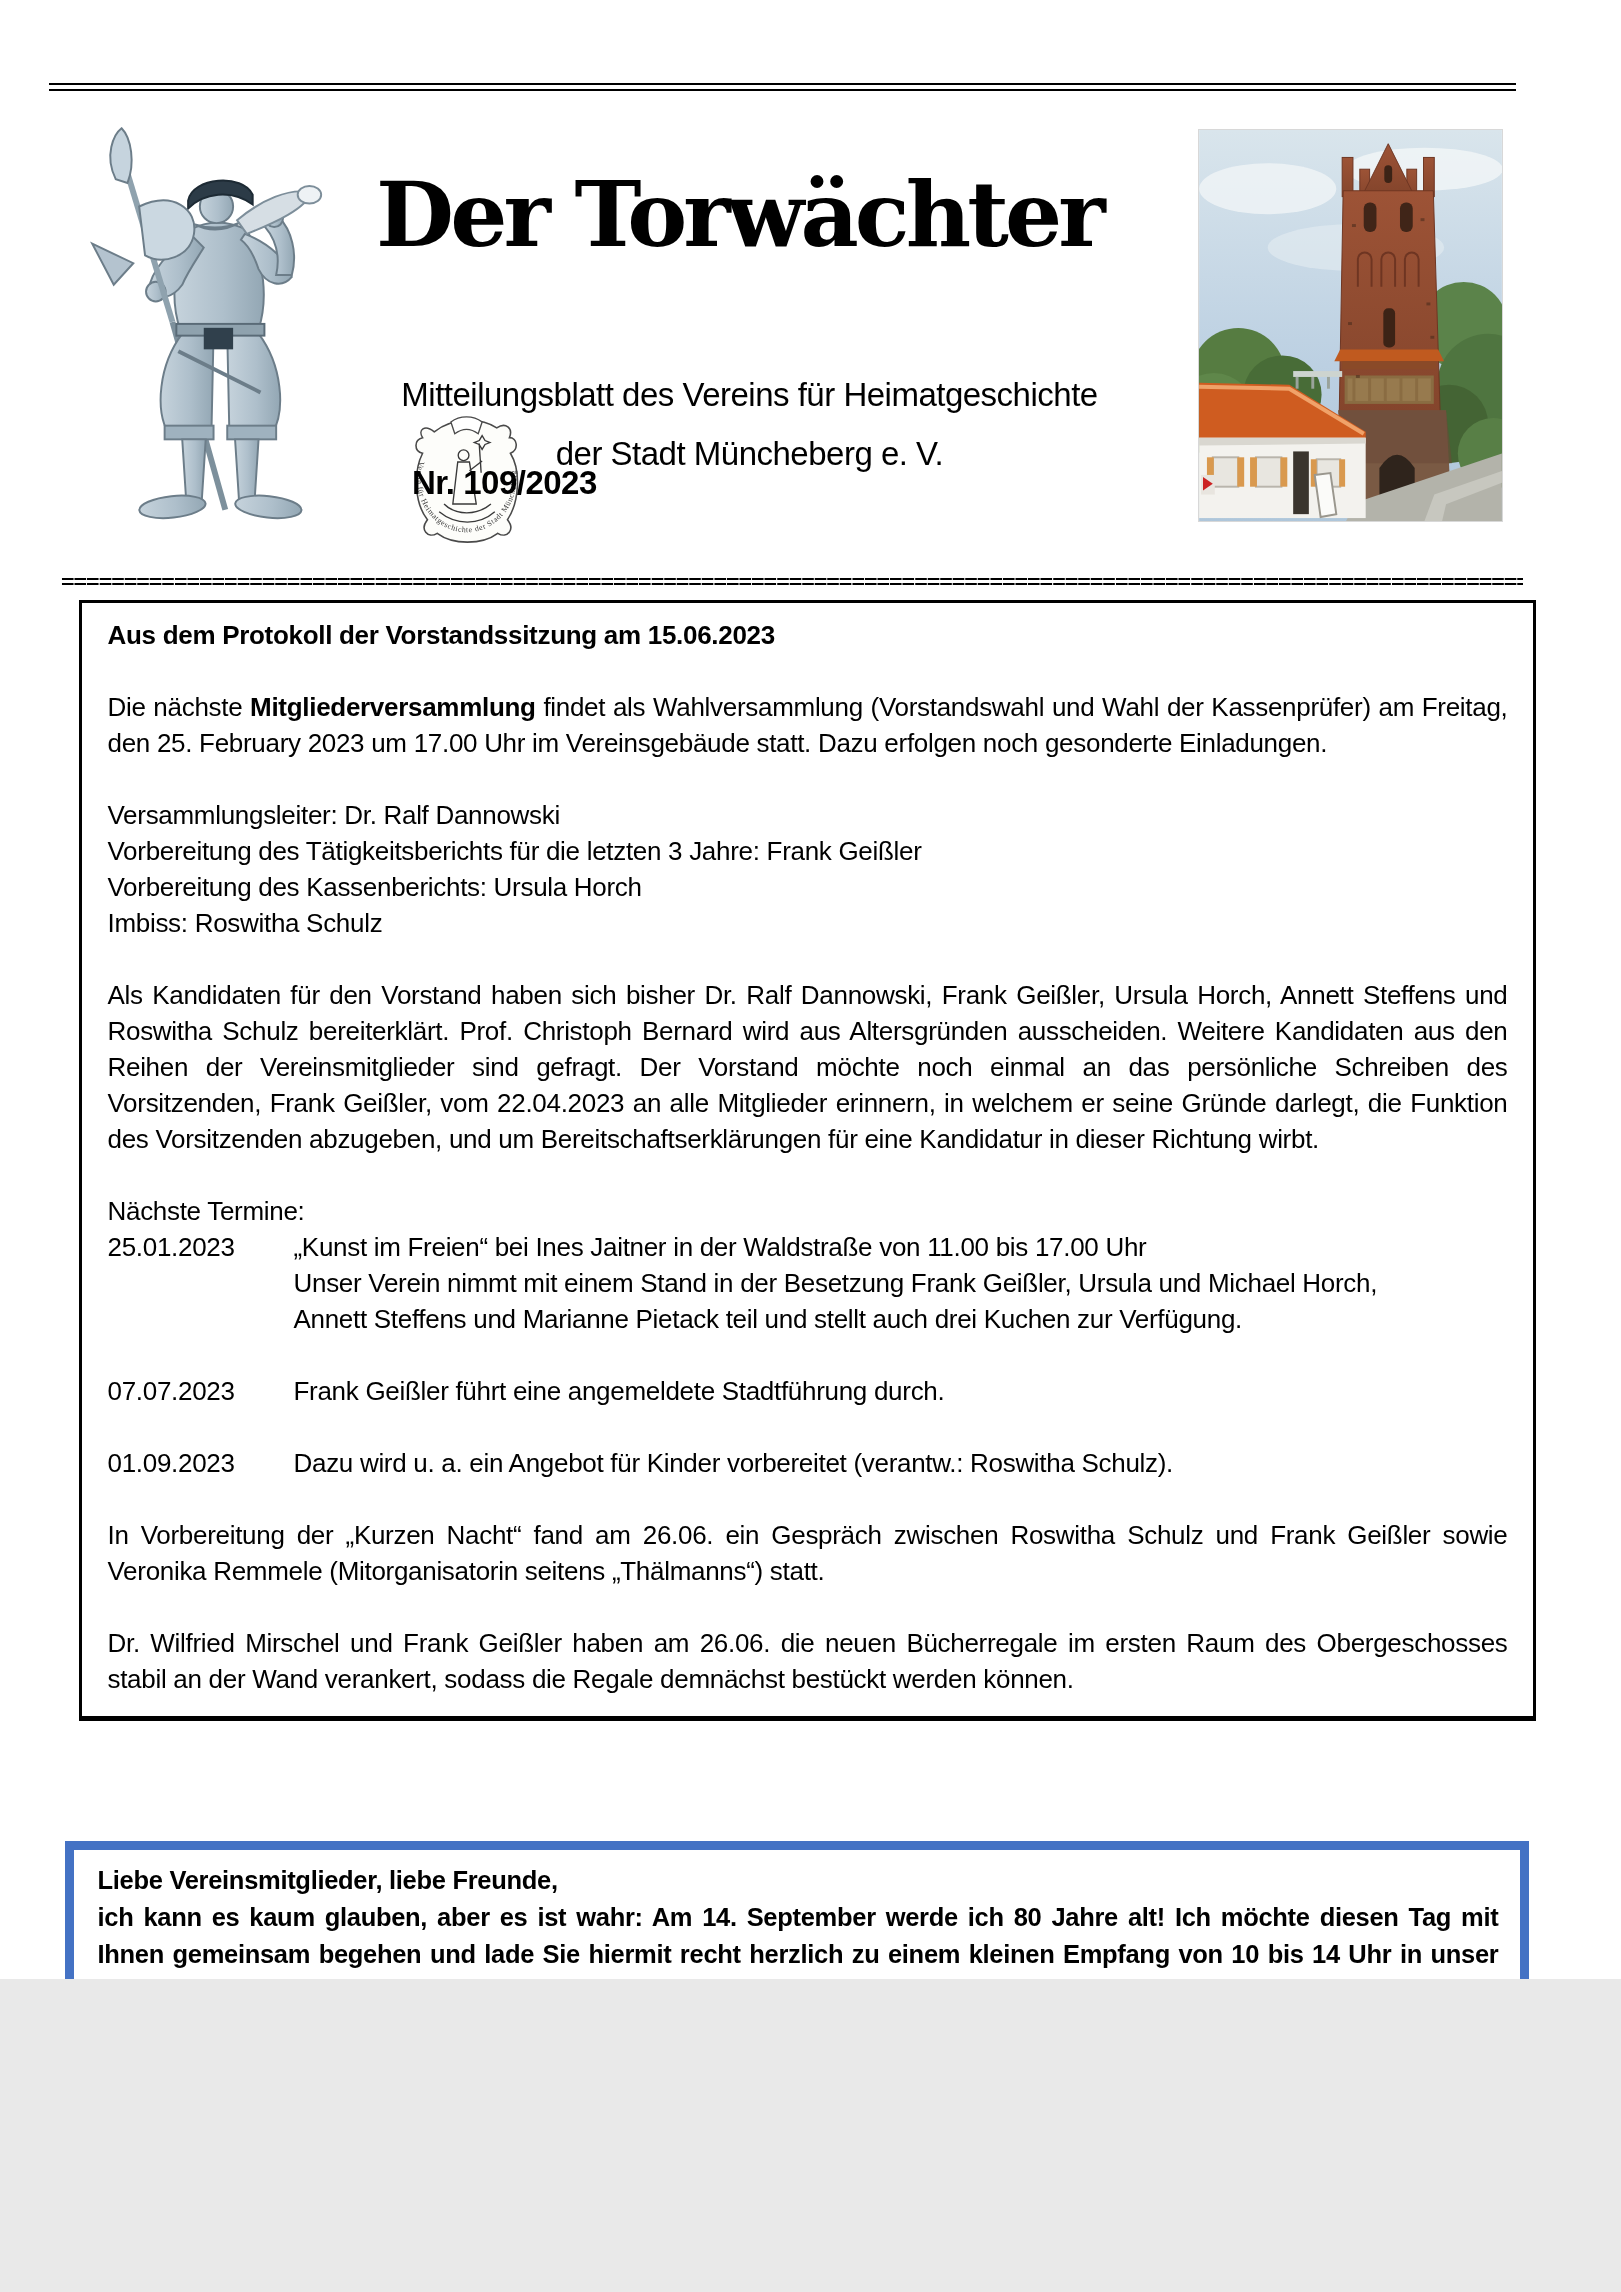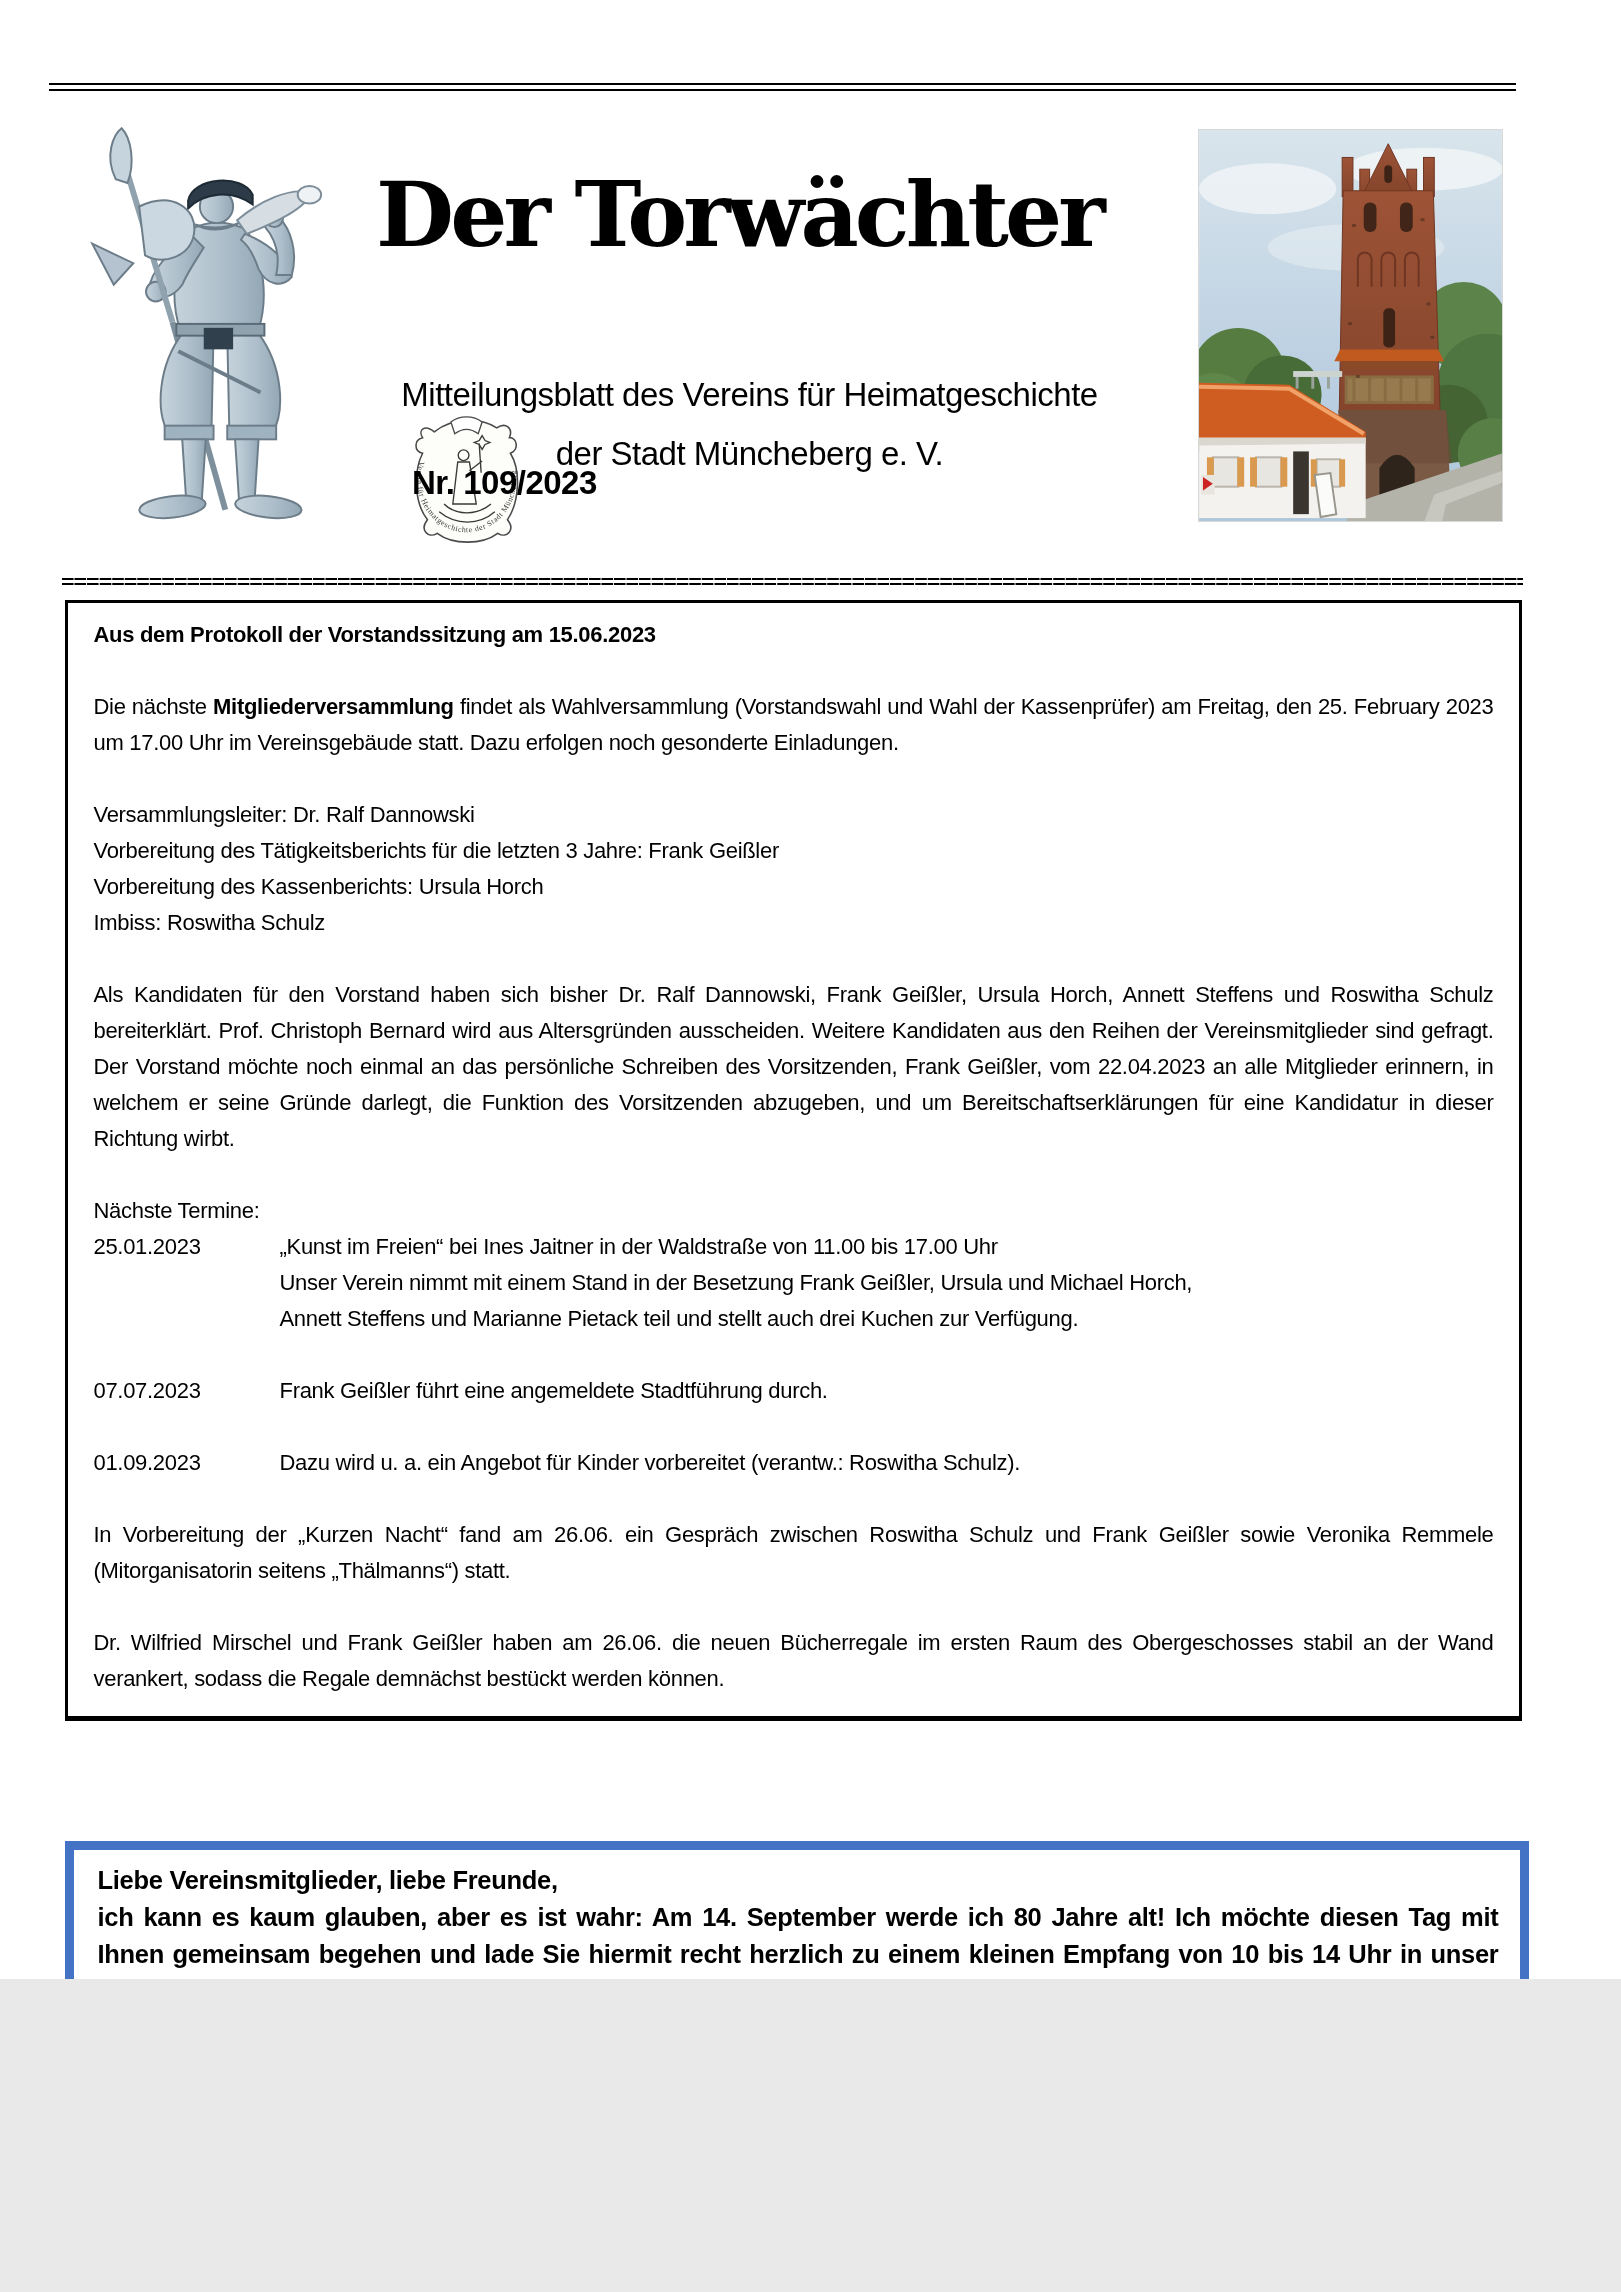--- a/index.html
+++ b/index.html
@@ -27,24 +27,24 @@
   }
   .photo-wrap{position:absolute;left:1199px;top:130px;width:303px;height:391px;
     box-shadow:0 0 0 1px #d8d8d8;}
   
   .equals-divider{
     position:absolute;left:61px;top:567px;width:1462px;height:31px;overflow:hidden;
     font-family:"DejaVu Sans Mono",monospace;font-size:22.5px;line-height:29px;
     letter-spacing:-1px;white-space:nowrap;color:#000;
   }
   .protocol-box{
-    position:absolute;left:65px;top:600px;width:1457px;box-sizing:border-box;
+    position:absolute;left:79px;top:600px;width:1457px;box-sizing:border-box;
     border:3.9px solid #000;border-bottom-width:5.9px;
     padding:13.7px 25.5px 19.6px 25.5px;
-    font-size:22px;line-height:36px;letter-spacing:-0.3px;
+    font-size:26px;line-height:36px;letter-spacing:-0.3px;
   }
   .invitation-box{
     position:absolute;left:65px;top:1841px;width:1464px;box-sizing:border-box;
     border:9.8px solid #4472c4;background:#fff;
     padding:11.8px 21.6px 25.5px 23.5px;
     font-size:25.5px;line-height:37px;letter-spacing:-0.3px;font-weight:bold;
   }
   .j{text-align:justify;}
   .b{font-weight:bold;}
   .sp{height:36px;}

